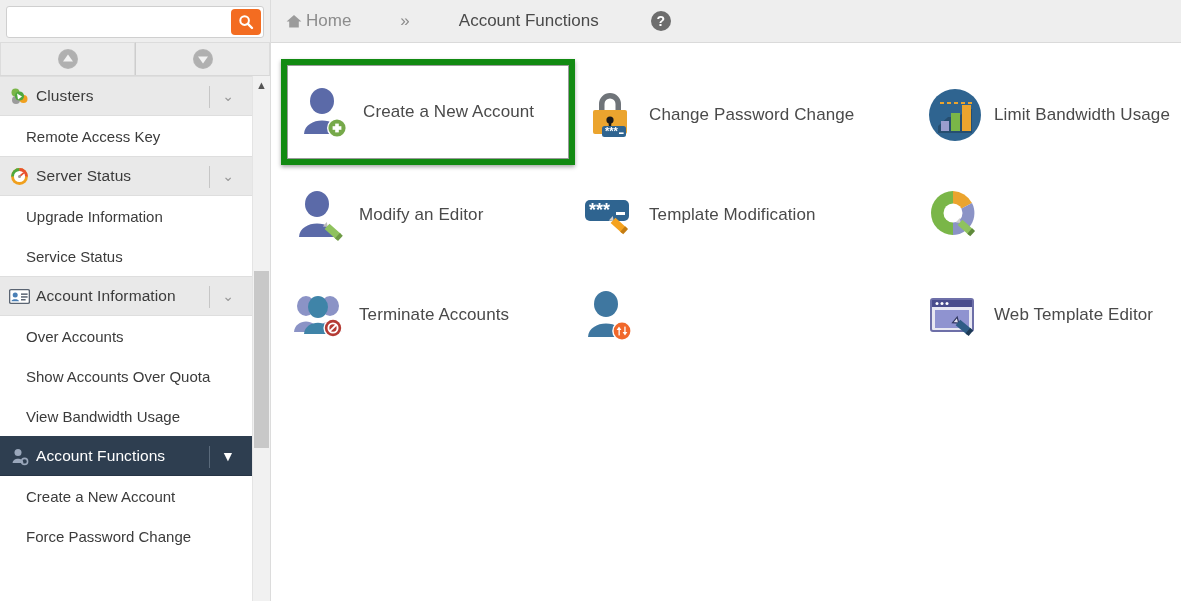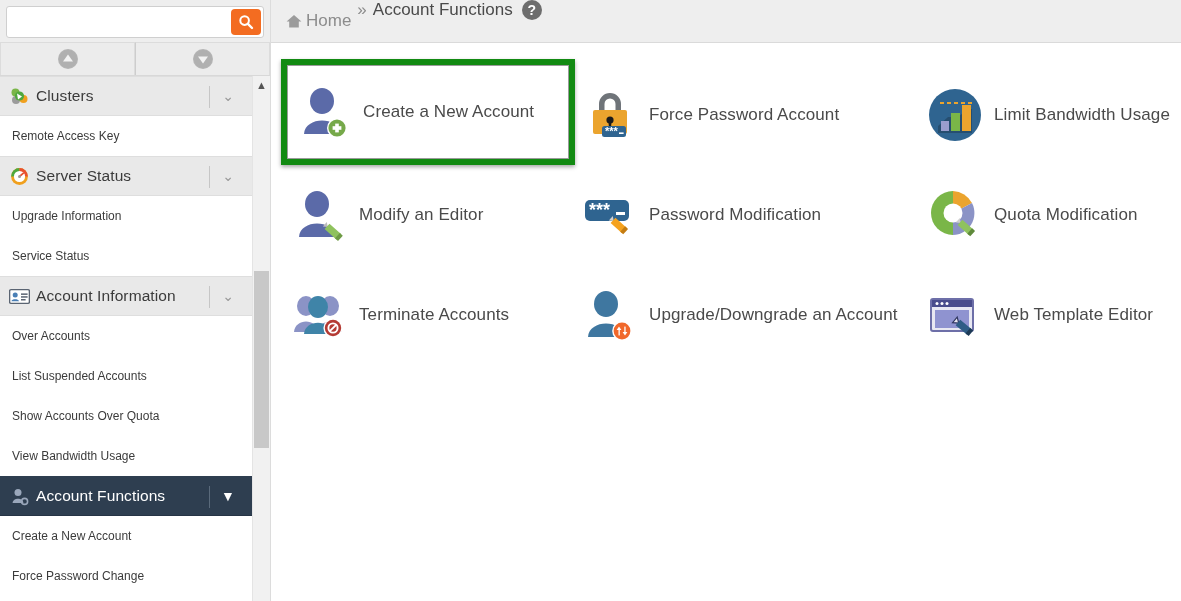--- a/index.html
+++ b/index.html
@@ -115,22 +115,22 @@
     width: 28px;
     display: flex; align-items: center; justify-content: center;
     font-size: 14px; color: #9a9a9a;
   }
   .nav-group.active .g-caret { color: #ffffff; }
 
   .nav-item {
     height: 40px;
     background: #ffffff;
     display: flex; align-items: center;
-    padding-left: 12px;
-    font-size: 12px;
+    padding-left: 26px;
+    font-size: 15px;
     color: #3b3b3b;
     cursor: pointer;
     white-space: nowrap;
     border-radius: 18px;
   }
 
   
   .sb-track {
     position: absolute;
     left: 252px; top: 0;
@@ -158,22 +158,23 @@
     position: relative;
     flex: 1 1 auto;
     height: 601px;
     background: #ffffff;
     border-left: 1px solid #dcdcdc;
   }
   .topbar {
     height: 43px;
     background: #eeeeee;
     border-bottom: 1px solid #dadada;
-    display: flex; 
+    display: flex; align-items: center;
     padding-left: 15px;
+    gap: 43px;
   }
   .crumb-home {
     display: flex; align-items: center;
     font-size: 17px; color: #8c8c8c;
     cursor: pointer;
   }
   .crumb-home .home-ico { margin-right: 4px; display: flex; }
   .crumb-sep { font-size: 17px; color: #8c8c8c; margin: 0 6px; }
   .crumb-cur { font-size: 17px; color: #4a4a4a; }
   .help-ico {
@@ -313,21 +314,20 @@
               <rect x="12" y="8.2" width="6.6" height="1.5" fill="#5a6472"></rect>
               <rect x="12" y="11" width="4.6" height="1.5" fill="#5a6472"></rect>
             </svg>
           </span>
           <span class="g-label">Account Information</span>
           <span class="g-sep"></span>
           <span class="g-caret">⌄</span>
         </div>
 
         <div class="nav-item">Over Accounts</div>
-        <div class="nav-item">List Suspended Accounts</div>
         <div class="nav-item">Show Accounts Over Quota</div>
         <div class="nav-item">View Bandwidth Usage</div>
 
         <div class="nav-group active">
           <span class="g-icon">
             <svg width="19" height="19" viewBox="0 0 19 19">
               <circle cx="8" cy="5.4" r="3.5" fill="#9aa7bb"></circle>
               <path d="M2.6 16 C3 10.4 13 10.4 13.4 16 Z" fill="#9aa7bb"></path>
               <circle cx="14.6" cy="14.4" r="3" fill="none" stroke="#9aa7bb" stroke-width="1.6"></circle>
             </svg>
@@ -386,21 +386,21 @@
             <svg width="56" height="56" viewBox="0 0 56 56">
               <path d="M17 24 L17 17 A11 11 0 0 1 39 17 L39 24 L33.5 24 L33.5 17 A5.5 5.5 0 0 0 22.5 17 L22.5 24 Z" fill="#6f7479"></path>
               <rect x="11" y="23" width="34" height="24" rx="2" fill="#eba42e"></rect>
               <circle cx="28" cy="33" r="3.6" fill="#1b1b1b"></circle>
               <path d="M26.4 34 L29.6 34 L29 41 L27 41 Z" fill="#1b1b1b"></path>
               <rect x="20" y="39" width="24" height="11" rx="2.5" fill="#2f6490"></rect>
               <text x="23" y="48" font-family="'Liberation Sans',sans-serif" font-size="11" font-weight="bold" fill="#ffffff">***</text>
               <rect x="37" y="45.4" width="4.6" height="1.6" fill="#ffffff"></rect>
             </svg>
           </span>
-          <span class="t-label">Force Password Account</span>
+          <span class="t-label">Change Password Change</span>
         </div>
 
         <div class="tile">
           <span class="t-icon">
             <svg width="56" height="56" viewBox="0 0 56 56">
               <circle cx="28" cy="28" r="26" fill="#2f6490"></circle>
               <path d="M11 39 L21 30 L31 30 L41 22 L45 22 L45 46 L11 46 Z" fill="#1f3c55" opacity=".55"></path>
               <rect x="14" y="34" width="8" height="10" fill="#9a9ece"></rect>
               <rect x="24" y="26" width="9" height="18" fill="#7ab648"></rect>
               <rect x="35" y="18" width="9" height="26" fill="#eba42e"></rect>
@@ -433,38 +433,37 @@
               <rect x="3" y="13" width="44" height="21" rx="5" fill="#2f6490"></rect>
               <text x="7" y="29" font-family="'Liberation Sans',sans-serif" font-size="18" font-weight="bold" fill="#ffffff">***</text>
               <rect x="34" y="25" width="9" height="3" fill="#ffffff"></rect>
               <g transform="rotate(42 34 36)">
                 <polygon points="27,33 27,39 31,36" fill="#cfcfcf"></polygon>
                 <rect x="30" y="32.4" width="15" height="7.2" fill="#f5a21e"></rect>
                 <rect x="43" y="32.4" width="4" height="7.2" fill="#c47c12"></rect>
               </g>
             </svg>
           </span>
-          <span class="t-label">Password Modification</span>
+          <span class="t-label">Template Modification</span>
         </div>
 
         <div class="tile">
           <span class="t-icon">
             <svg width="56" height="56" viewBox="0 0 56 56">
               <path d="M26 26 L26 4 A22 22 0 0 0 26 48 Z" fill="#7ab648"></path>
               <path d="M26 26 L26 4 A22 22 0 0 1 45 16 Z" fill="#eba42e"></path>
               <path d="M26 26 L45 16 A22 22 0 0 1 26 48 Z" fill="#8b93c6"></path>
               <circle cx="26" cy="26" r="9.5" fill="#ffffff"></circle>
               <g transform="rotate(42 36 38)">
                 <polygon points="29,35 29,41 33,38" fill="#cfcfcf"></polygon>
                 <rect x="32" y="34.4" width="15" height="7.2" fill="#8fc25e"></rect>
                 <rect x="45" y="34.4" width="4" height="7.2" fill="#5f8a3b"></rect>
               </g>
             </svg>
           </span>
-          <span class="t-label">Quota Modification</span>
         </div>
 
         <div class="tile">
           <span class="t-icon">
             <svg width="56" height="56" viewBox="0 0 56 56">
               <ellipse cx="14" cy="19" rx="9" ry="10" fill="#8b93c6"></ellipse>
               <path d="M2 45 C3 31 25 31 26 45 Z" fill="#8b93c6"></path>
               <ellipse cx="38" cy="19" rx="9" ry="10" fill="#8b93c6"></ellipse>
               <path d="M26 45 C27 31 49 31 50 45 Z" fill="#8b93c6"></path>
               <ellipse cx="26" cy="20" rx="10" ry="11" fill="#3f84a8"></ellipse>
@@ -484,21 +483,20 @@
               <ellipse cx="24" cy="17" rx="12" ry="13" fill="#3f77a0"></ellipse>
               <path d="M6 50 C7 32 41 32 42 50 Z" fill="#3f77a0"></path>
               <circle cx="40" cy="44" r="9.8" fill="#ffffff"></circle>
               <circle cx="40" cy="44" r="8.4" fill="#f1682b"></circle>
               <polygon points="37,39.6 39.4,43 34.6,43" fill="#ffffff"></polygon>
               <rect x="36.5" y="42.6" width="1.3" height="5.8" fill="#ffffff"></rect>
               <polygon points="43,48.4 40.6,45 45.4,45" fill="#ffffff"></polygon>
               <rect x="42.3" y="39.6" width="1.3" height="5.8" fill="#ffffff"></rect>
             </svg>
           </span>
-          <span class="t-label">Upgrade/Downgrade an Account</span>
         </div>
 
         <div class="tile">
           <span class="t-icon">
             <svg width="56" height="56" viewBox="0 0 56 56">
               <rect x="4" y="12" width="42" height="32" rx="2" fill="#e8e8f2" stroke="#6d6fa8" stroke-width="2"></rect>
               <rect x="5" y="13" width="40" height="7" fill="#4a4d8c"></rect>
               <circle cx="10" cy="16.5" r="1.5" fill="#ffffff"></circle>
               <circle cx="15" cy="16.5" r="1.5" fill="#ffffff"></circle>
               <circle cx="20" cy="16.5" r="1.5" fill="#ffffff"></circle>

